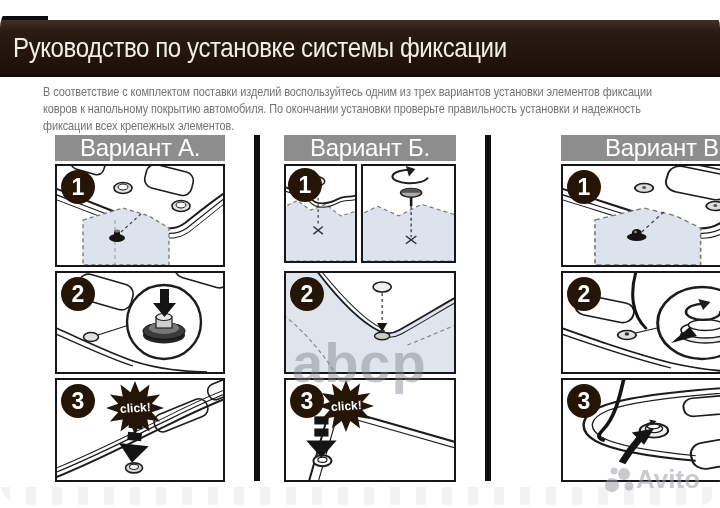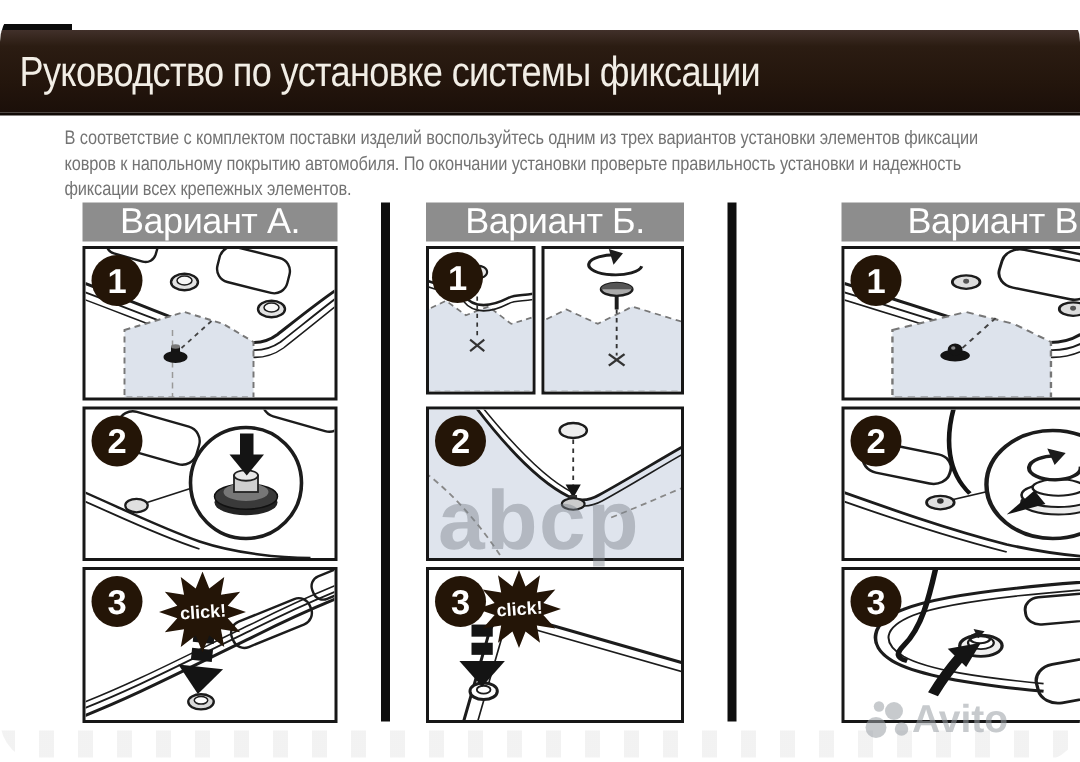--- a/index.html
+++ b/index.html
@@ -64,25 +64,25 @@
   }
   .starburst {
     position:absolute; width:58px; height:54px; background:#241507; z-index:3;
     display:flex; align-items:center; justify-content:center;
     clip-path:polygon(100% 50%,79% 57.8%,93.3% 75%,71.2% 71.2%,75% 93.3%,57.8% 79%,50% 100%,42.2% 79%,25% 93.3%,28.8% 71.2%,6.7% 75%,21% 57.8%,0% 50%,21% 42.2%,6.7% 25%,28.8% 28.8%,25% 6.7%,42.2% 21%,50% 0%,57.8% 21%,75% 6.7%,71.2% 28.8%,93.3% 25%,79% 42.2%);
   }
   .starburst span { color:#fff; font-size:12px; font-weight:700; transform:rotate(-4deg); }
 
   
   .wm-center {
-    position:absolute; left:292px; top:314px; z-index:5; pointer-events:none;
+    position:absolute; left:292px; top:330px; z-index:5; pointer-events:none;
     font-size:56px; font-weight:700; color:#7e858d; opacity:0.45; letter-spacing:1px;
   }
   .wm-avito {
-    position:absolute; left:576px; top:464px; z-index:5; pointer-events:none;
+    position:absolute; left:604px; top:464px; z-index:5; pointer-events:none;
     display:flex; align-items:center; gap:2px; opacity:0.55;
   }
   .wm-avito .word { font-size:26px; font-weight:700; color:#9aa0a6; }
 
   .streaks {
     position:absolute; left:0; right:0; top:487px; height:18px; z-index:1;
     background:repeating-linear-gradient(90deg, rgba(130,130,130,0.10) 0 10px, rgba(255,255,255,0) 10px 26px);
   }
 </style>
 </head>

